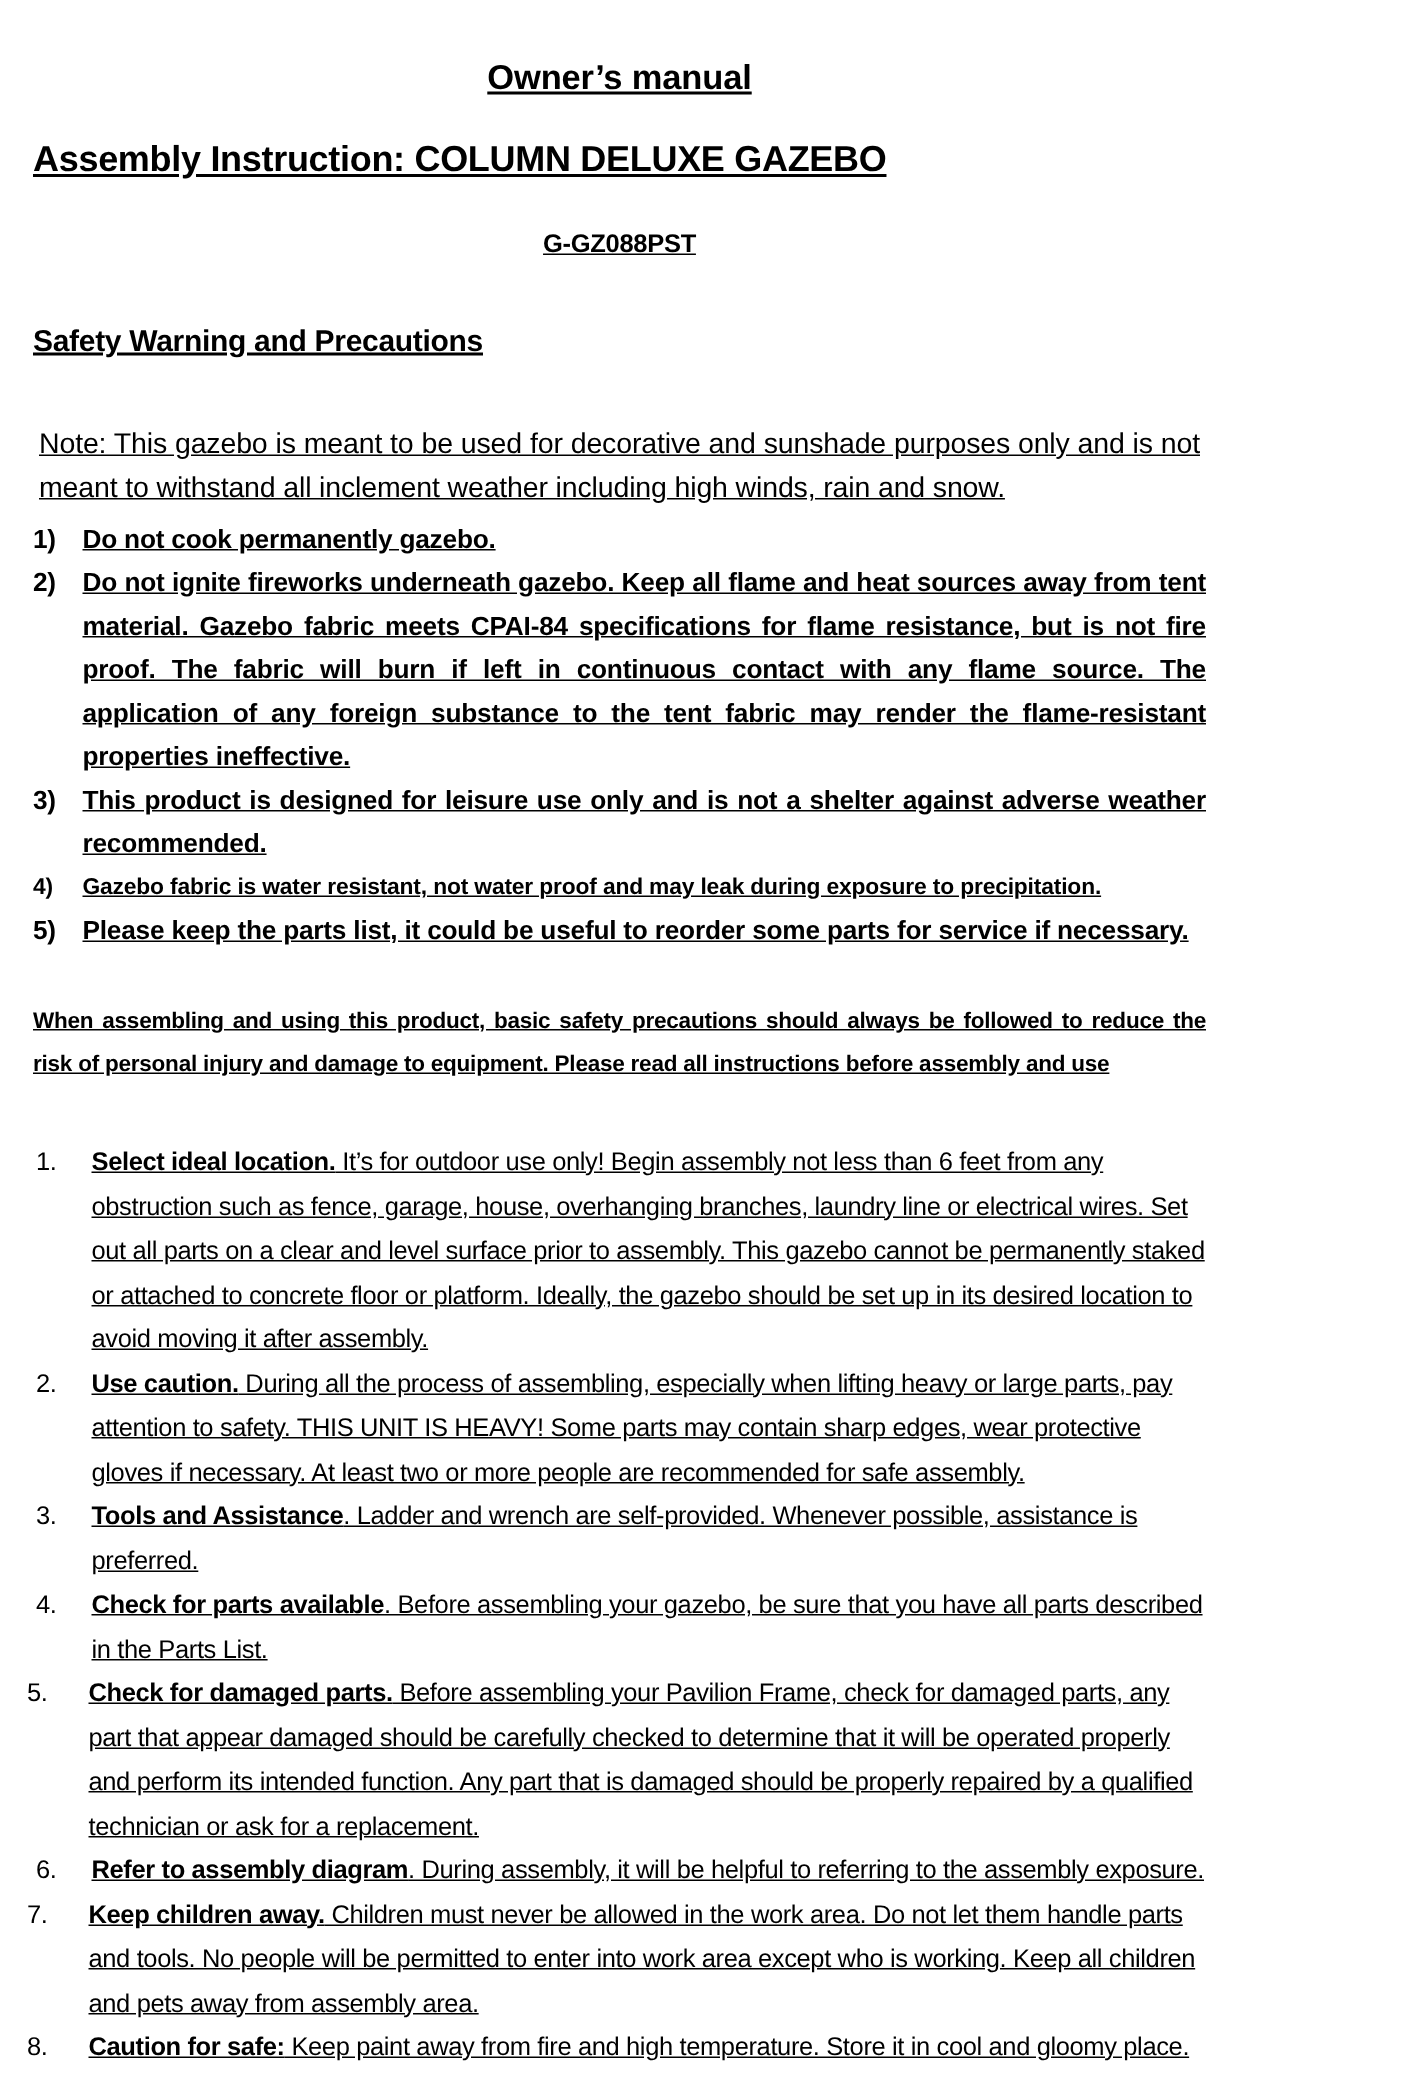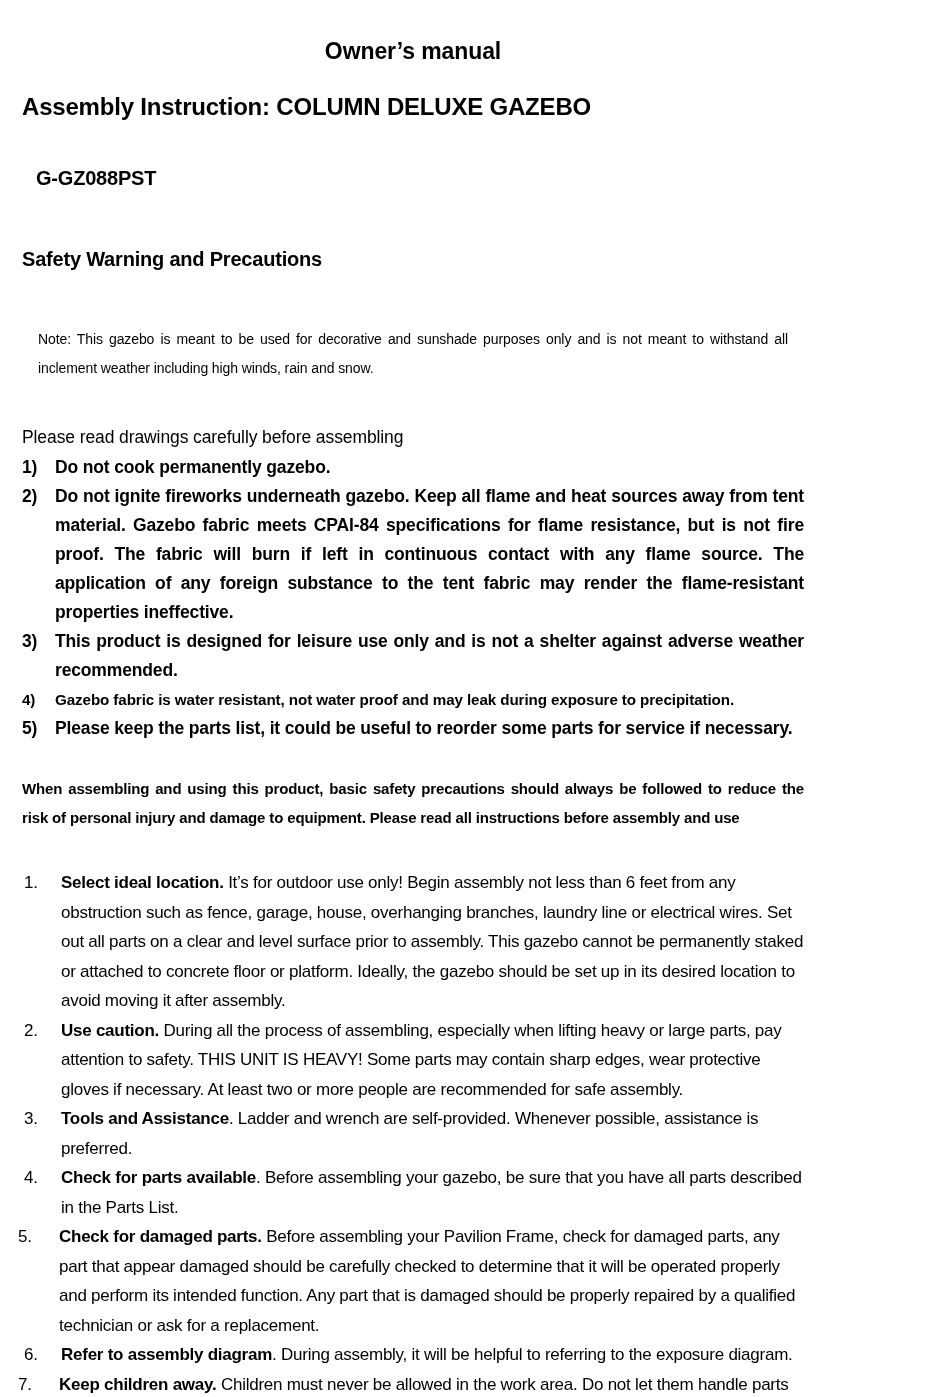--- a/index.html
+++ b/index.html
@@ -15,20 +15,21 @@
     color: #000000;
     -webkit-font-smoothing: antialiased;
   }
   .page {
     position: relative;
     width: 826px;
     height: 1397px;
     box-sizing: border-box;
     padding: 0 22px 0 22px;
     overflow: hidden;
+    text-decoration: underline;
   }
 
   
   .doc-title {
     text-align: center;
     font-weight: bold;
     font-size: 23px;
     line-height: 1.0;
     margin: 0;
     padding-top: 40px;
@@ -37,43 +38,43 @@
   .doc-subtitle {
     text-align: left;
     font-weight: bold;
     font-size: 24px;
     line-height: 1.0;
     margin: 0;
     padding-top: 32px;
     letter-spacing: -0.2px;
   }
   .doc-model {
-    text-align: left;
-    font-weight: bold;
-    font-size: 20px;
-    line-height: 1.0;
-    margin: 14px;
+    text-align: center;
+    font-weight: bold;
+    font-size: 17px;
+    line-height: 1.0;
+    margin: 0;
     padding-top: 35px;
     letter-spacing: -0.2px;
   }
 
   .section-heading {
     font-weight: bold;
     font-size: 20px;
     line-height: 1.0;
     margin: 0;
     padding-top: 47px;
     letter-spacing: -0.2px;
   }
 
   
   .note-para {
-    font-size: 14px;
-    line-height: 29px;
-    margin: 16px;
+    font-size: 19px;
+    line-height: 29px;
+    margin: 4px;
     padding-top: 40px;
     text-align: justify;
     text-justify: inter-word;
     letter-spacing: -0.1px;
   }
   .read-para {
     font-size: 17.5px;
     line-height: 29px;
     margin: 0;
     padding-top: 24px;
@@ -165,21 +166,20 @@
 <div class="page">
 
   <h1 class="doc-title">Owner’s manual</h1>
   <h2 class="doc-subtitle">Assembly Instruction: COLUMN DELUXE GAZEBO</h2>
   <h2 class="doc-model">G-GZ088PST</h2>
 
   <h3 class="section-heading">Safety Warning and Precautions</h3>
 
   <p class="note-para">Note: This gazebo is meant to be used for decorative and sunshade purposes only and is not meant to withstand all inclement weather including high winds, rain and snow.</p>
 
-  <p class="read-para">Please read drawings carefully before assembling</p>
 
   <ol class="paren-list">
     <li>
       <span class="marker">1)</span>
       <span>Do not cook permanently gazebo.</span>
     </li>
     <li>
       <span class="marker">2)</span>
       <span>Do not ignite fireworks underneath gazebo. Keep all flame and heat sources away from tent material. Gazebo fabric meets CPAI-84 specifications for flame resistance, but is not fire proof. The fabric will burn if left in continuous contact with any flame source. The application of any foreign substance to the tent fabric may render the flame-resistant properties ineffective.</span>
     </li>
@@ -209,21 +209,21 @@
     <li>
       <span class="marker">3.</span><b>Tools and Assistance</b><span>. Ladder and wrench are self-provided. Whenever possible, assistance is preferred.</span>
     </li>
     <li>
       <span class="marker">4.</span><b>Check for parts available</b><span>. Before assembling your gazebo, be sure that you have all parts described in the Parts List.</span>
     </li>
     <li class="shift">
       <span class="marker">5.</span><b>Check for damaged parts.</b><span> Before assembling your Pavilion Frame, check for damaged parts, any part that appear damaged should be carefully checked to determine that it will be operated properly and perform its intended function. Any part that is damaged should be properly repaired by a qualified technician or ask for a replacement.</span>
     </li>
     <li>
-      <span class="marker">6.</span><b>Refer to assembly diagram</b><span>. During assembly, it will be helpful to referring to the exposure diagram.</span>
+      <span class="marker">6.</span><b>Refer to assembly diagram</b><span>. During assembly, it will be helpful to referring to the assembly exposure.</span>
     </li>
     <li class="shift">
       <span class="marker">7.</span><b>Keep children away.</b><span> Children must never be allowed in the work area. Do not let them handle parts and tools. No people will be permitted to enter into work area except who is working. Keep all children and pets away from assembly area.</span>
     </li>
     <li class="shift">
       <span class="marker">8.</span><b>Caution for safe:</b><span> Keep paint away from fire and high temperature. Store it in cool and gloomy place.</span>
     </li>
   </ol>
 
 </div>

